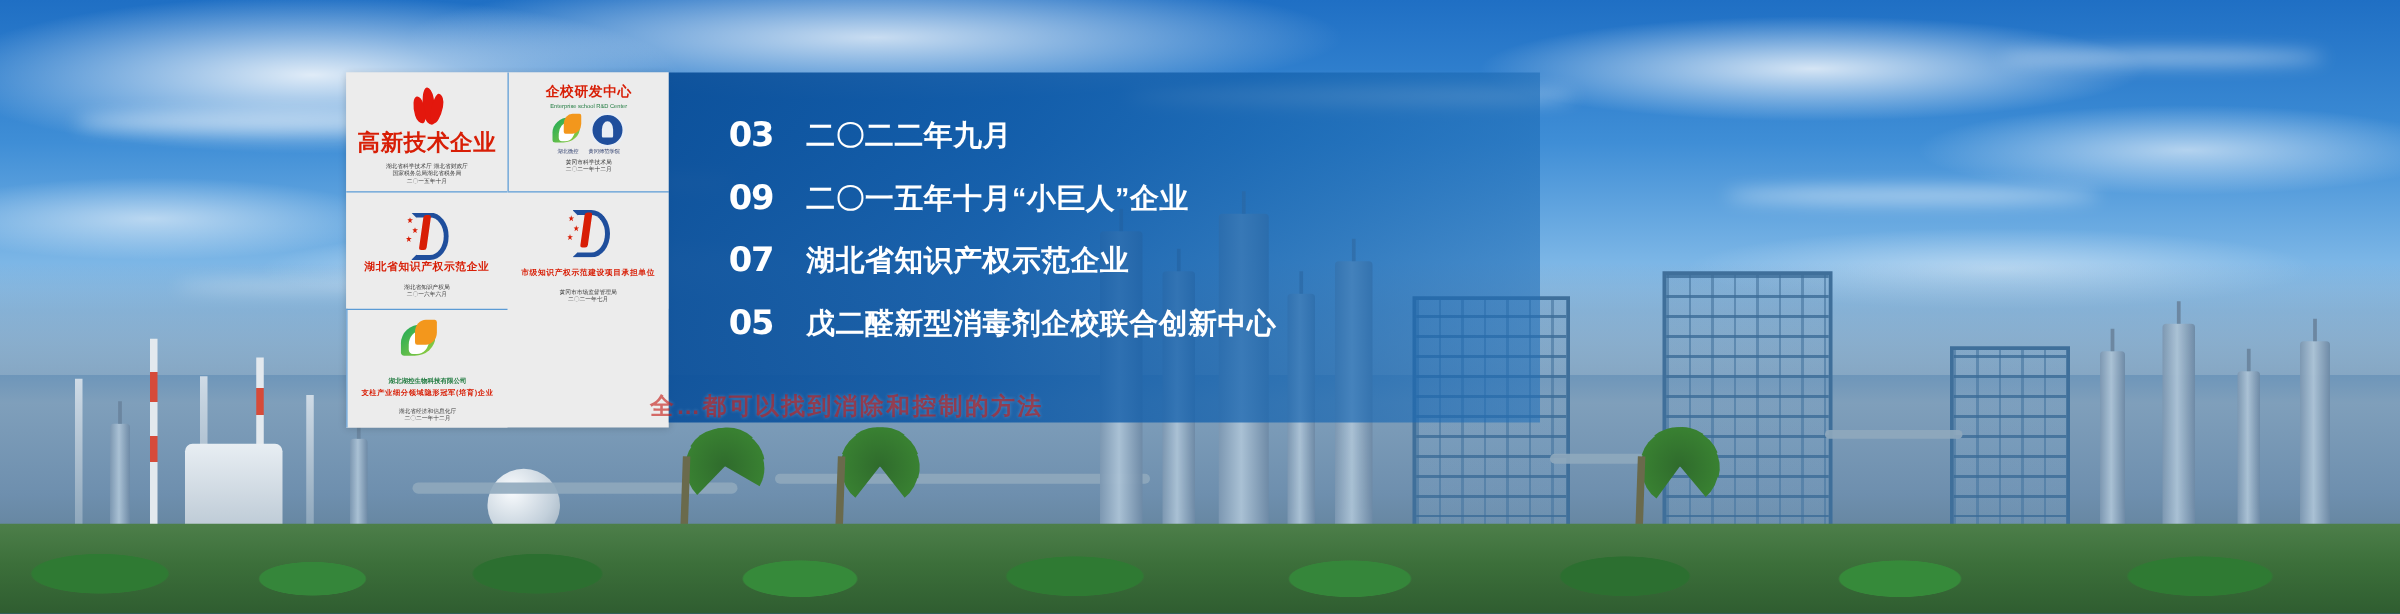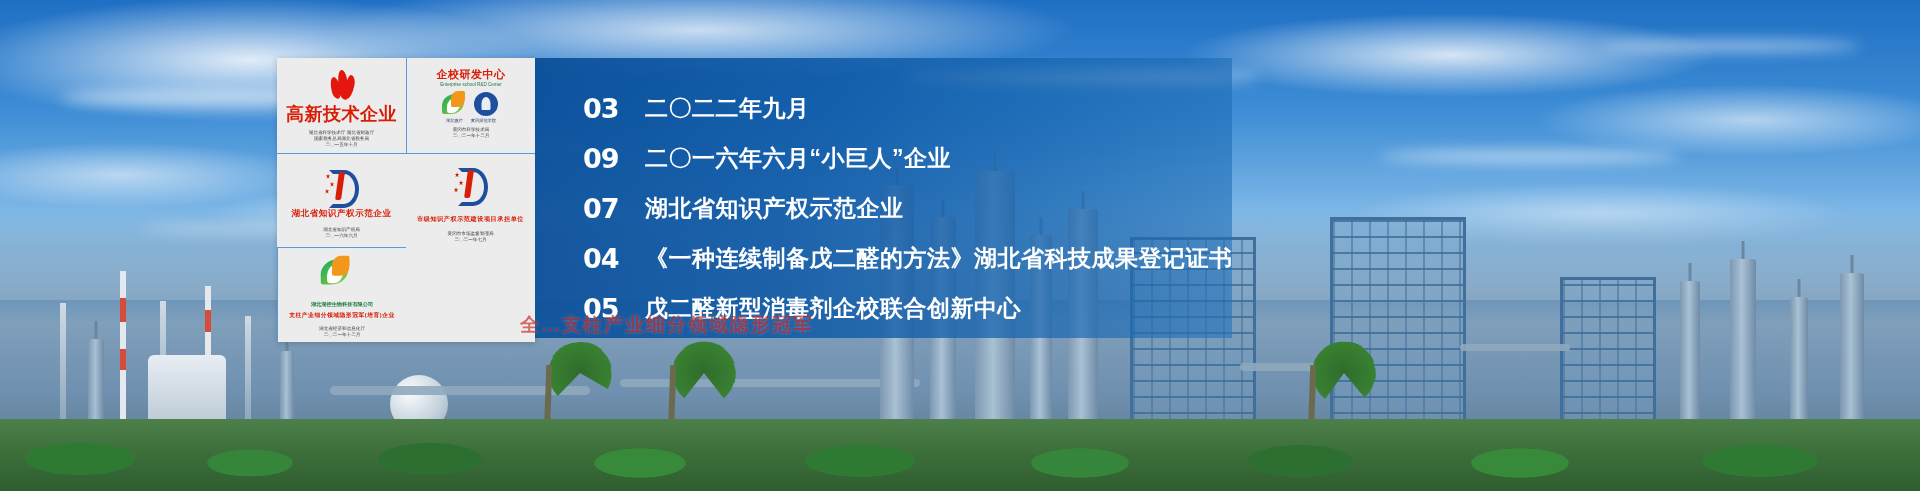--- a/index.html
+++ b/index.html
@@ -289,36 +289,32 @@
   <div id="info-panel">
     <div id="info-list">
 
       <div class="info-row">
         <div class="row-num">03</div>
         <div class="row-text">二〇二二年九月</div>
       </div>
 
       <div class="info-row">
         <div class="row-num">09</div>
-        <div class="row-text">二〇一六年六月“小巨人”企业</div>
+        <div class="row-text">二〇一五年十月“小巨人”企业</div>
       </div>
 
       <div class="info-row">
         <div class="row-num">07</div>
         <div class="row-text">湖北省知识产权示范企业</div>
       </div>
 
-      <div class="info-row">
-        <div class="row-num">04</div>
-        <div class="row-text">《一种连续制备戊二醛的方法》湖北省科技成果登记证书</div>
-      </div>
 
       <div class="info-row">
         <div class="row-num">05</div>
         <div class="row-text">戊二醛新型消毒剂企校联合创新中心</div>
       </div>
 
     </div>
   </div>
 
-  <div id="ghost-text">全…支柱产业细分领域隐形冠军</div>
+  <div id="ghost-text">全…都可以找到消除和控制的方法</div>
 
 </div>
 
 </body></html>

